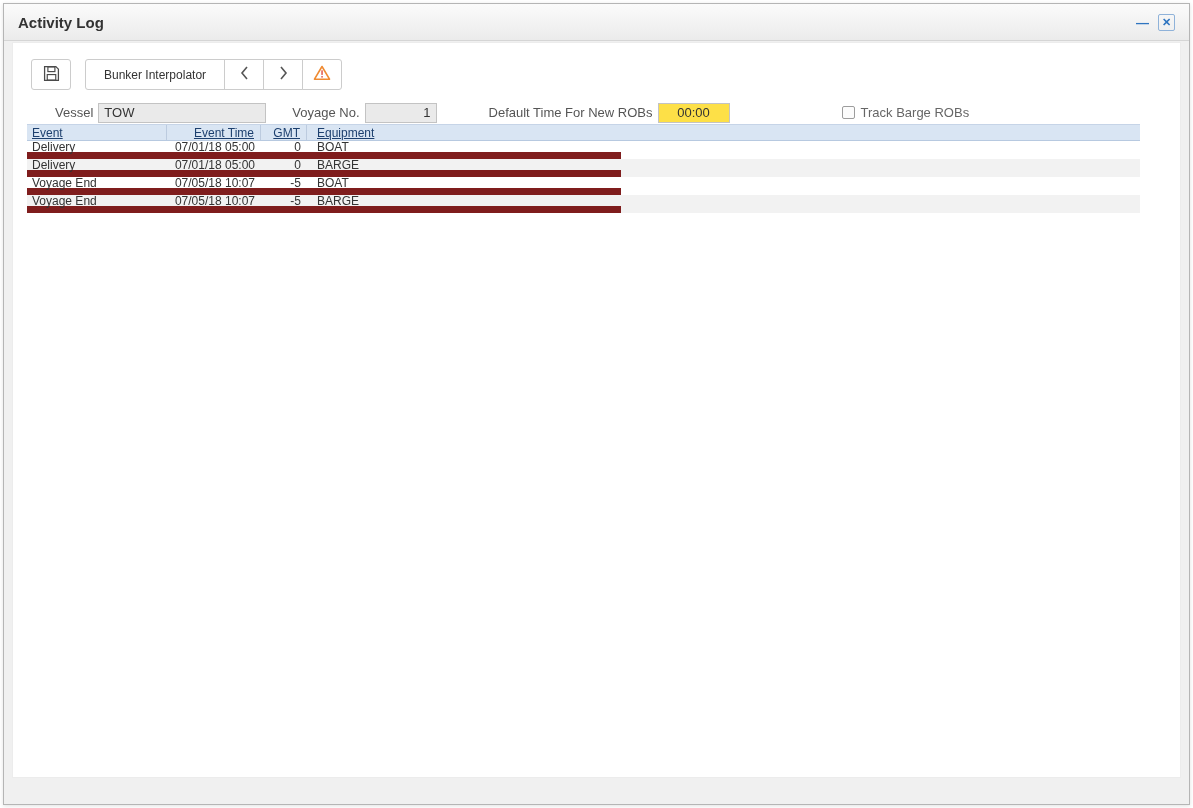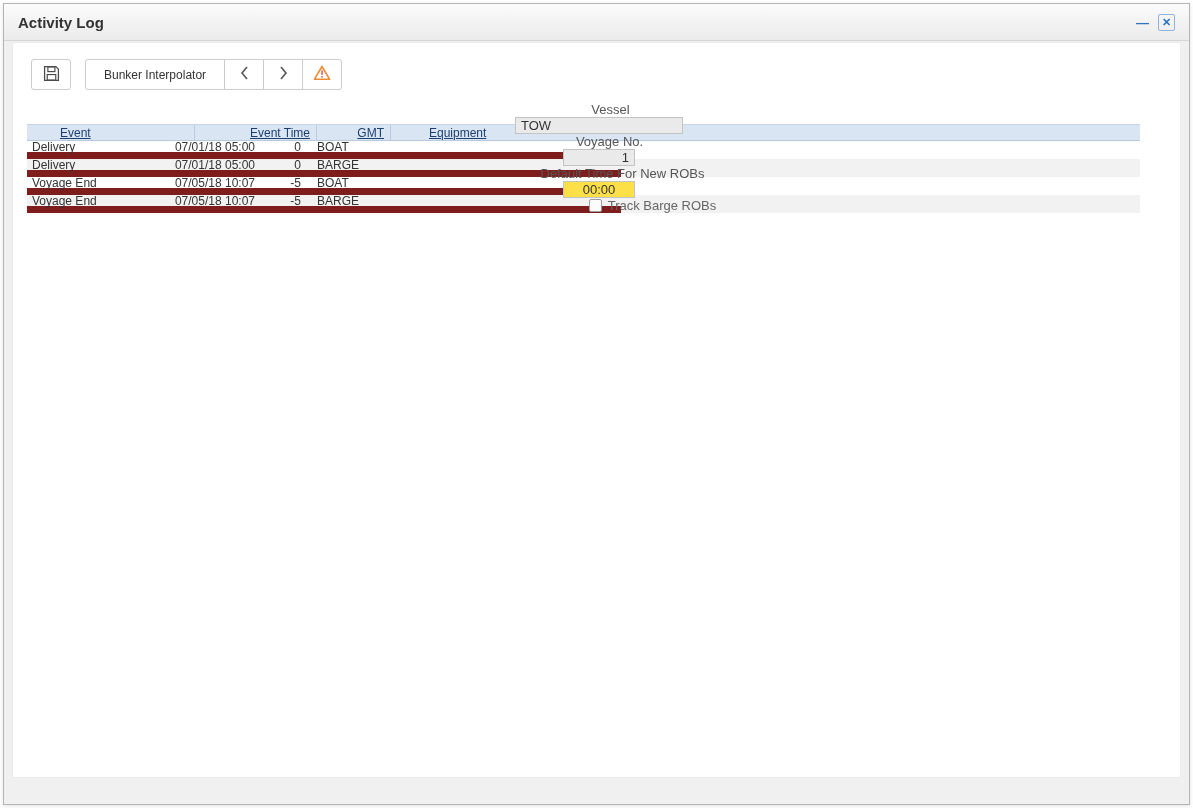--- a/index.html
+++ b/index.html
@@ -27,21 +27,21 @@
     display:inline-flex; align-items:center; justify-content:center; cursor:pointer;
     font-size:12px; color:#333; font-family:inherit; }
   .save { width:40px; }
   .btn-group { display:flex; margin-left:14px; }
   .btn-group .tbtn { border-radius:0; margin-left:-1px; }
   .btn-group .tbtn:first-child { border-radius:3px 0 0 3px; margin-left:0; padding:0 18px; }
   .btn-group .tbtn:last-child { border-radius:0 3px 3px 0; }
   .nav-btn { width:40px; }
 
   
-  .form-row { display:flex; align-items:center; margin-top:12px; font-size:13px; color:#555; height:21px;flex-direction:column; }
+  .form-row { display:flex; align-items:center; margin-top:12px; font-size:13px; color:#555; height:21px; }
   .form-row label { white-space:nowrap; }
   .lbl-vessel { margin-left:28px; }
   .lbl-voyage { margin-left:26px; }
   .lbl-deftime { margin-left:52px; }
   .form-row input { height:20px; border:1px solid #c3c3c3; font-size:13px; color:#333;
     font-family:inherit; margin-left:5px; padding:0 5px; }
   .ro { background:#eaeaea; }
   .inp-vessel { width:168px; }
   .inp-voyage { width:72px; text-align:right; padding-right:14px; }
   .inp-deftime { width:72px; text-align:center; background:#fde047; border-color:#adadad; color:#222; }
@@ -60,21 +60,21 @@
   .tabs-right { margin-left:auto; display:flex; align-items:center; padding-bottom:2px; }
   .sort-btn { width:62px; height:18px; background:var(--accent,#4d7fbe); color:#fff; border:none;
     font-size:12px; font-family:inherit; cursor:pointer; }
   .autosort { display:flex; align-items:center; margin-left:16px; color:#555; font-size:12px; cursor:pointer; }
   .autosort .cb { width:12px; height:12px; margin-right:5px; }
 
   
   .table { margin-top:1px; font-size:12px; color:#333; }
   .thead { display:flex; height:17px; align-items:center; background:var(--header-bg,#d9e5f3);
     border-top:1px solid #c6d4e7; border-bottom:1px solid #b7c9e0; color:var(--header-text,#1c3f6e); }
-  .hcell { height:100%; display:flex; align-items:center; cursor:pointer;margin-left:28px; }
+  .hcell { height:100%; display:flex; align-items:center; cursor:pointer; }
   .hcell .hu { text-decoration:underline; }
   .hcell.sep { border-right:1px solid #bccbdf; }
   .c-event { width:140px; padding-left:5px; }
   .c-time  { width:94px; justify-content:flex-end; text-align:right; padding-right:6px; }
   .c-gmt   { width:46px; justify-content:flex-end; text-align:right; padding-right:6px; }
   .c-equip { width:314px; padding-left:10px; }
   .trow { cursor:default; }
   .trow.alt { background:#f2f2f2; }
   .row-cells { width:594px; display:flex; align-items:center; height:18px; border-bottom:7px solid #7f1d1d; }
   .cell { display:flex; align-items:center; height:100%; white-space:nowrap; }

